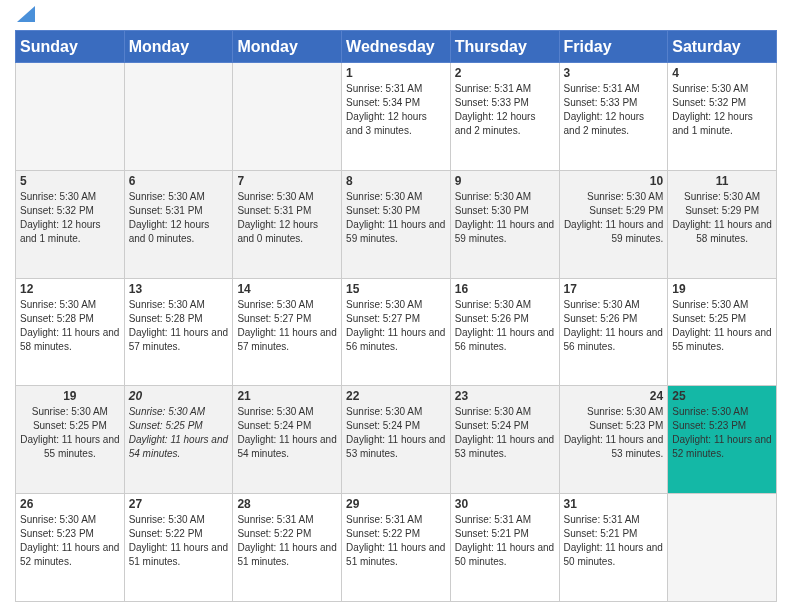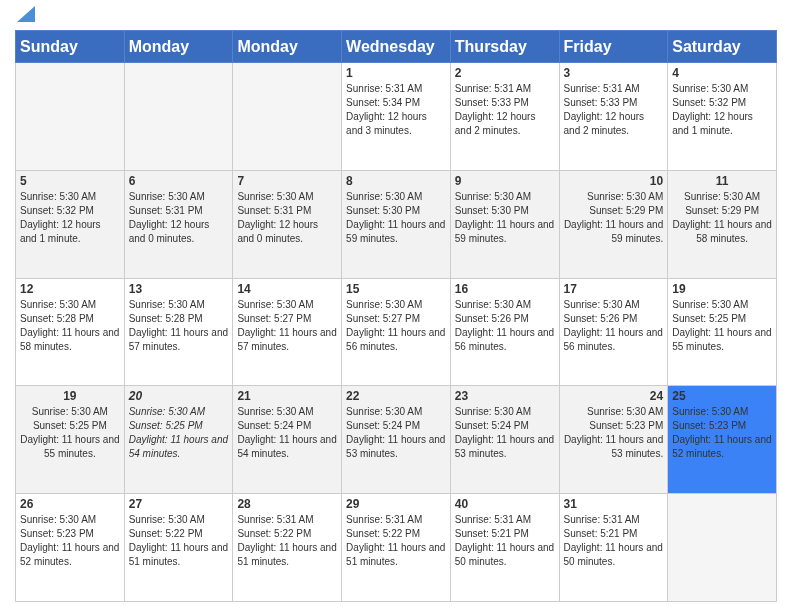--- a/index.html
+++ b/index.html
@@ -268,21 +268,21 @@
             <div class="day-info" style="white-space: pre-line;">Sunrise: 5:30 AM
 Sunset: 5:24 PM
 Daylight: 11 hours and 53 minutes.</div>
           </td>
           <td style="background: rgb(242, 242, 242); text-align: right;">
             <span class="day-number">24</span>
             <div class="day-info" style="white-space: pre-line;">Sunrise: 5:30 AM
 Sunset: 5:23 PM
 Daylight: 11 hours and 53 minutes.</div>
           </td>
-          <td style="background: #3b82f6;">
+          <td style="background: #14b8a6;">
             <span class="day-number">25</span>
             <div class="day-info" style="white-space: pre-line;">Sunrise: 5:30 AM
 Sunset: 5:23 PM
 Daylight: 11 hours and 52 minutes.</div>
           </td>
         </tr>
         <tr>
           <td>
             <span class="day-number">26</span>
             <div class="day-info" style="white-space: pre-line;">Sunrise: 5:30 AM
@@ -301,21 +301,21 @@
 Sunset: 5:22 PM
 Daylight: 11 hours and 51 minutes.</div>
           </td>
           <td>
             <span class="day-number">29</span>
             <div class="day-info" style="white-space: pre-line;">Sunrise: 5:31 AM
 Sunset: 5:22 PM
 Daylight: 11 hours and 51 minutes.</div>
           </td>
           <td>
-            <span class="day-number">40</span>
+            <span class="day-number">30</span>
             <div class="day-info" style="white-space: pre-line;">Sunrise: 5:31 AM
 Sunset: 5:21 PM
 Daylight: 11 hours and 50 minutes.</div>
           </td>
           <td>
             <span class="day-number">31</span>
             <div class="day-info" style="white-space: pre-line;">Sunrise: 5:31 AM
 Sunset: 5:21 PM
 Daylight: 11 hours and 50 minutes.</div>
           </td>

